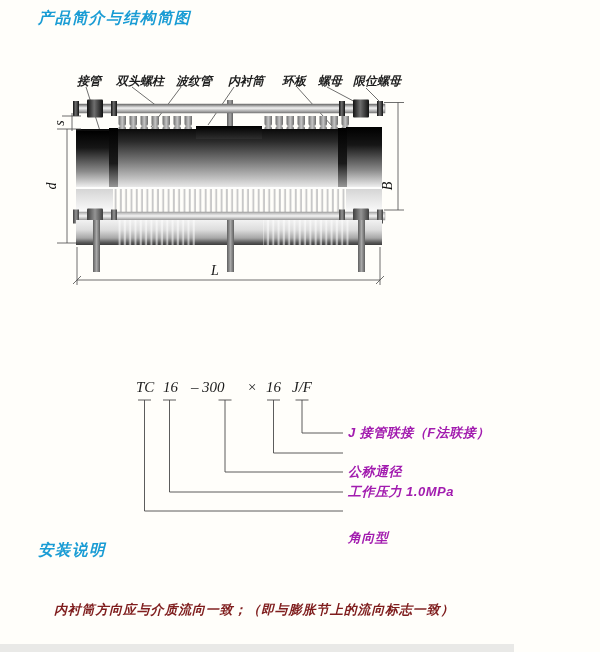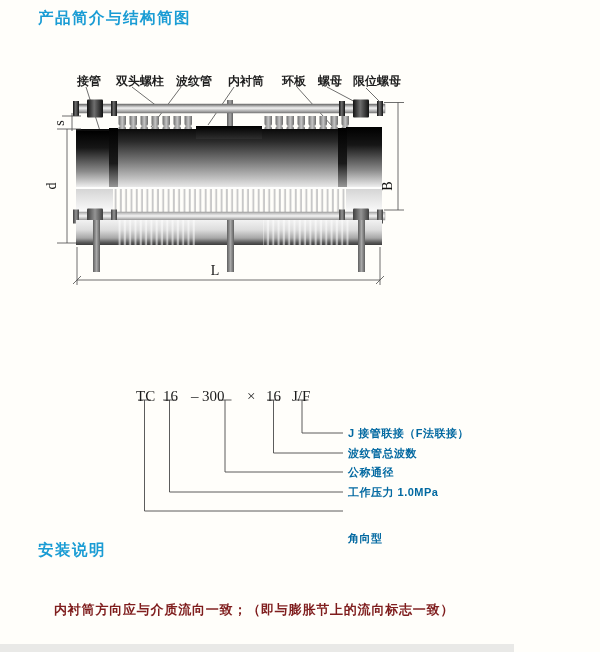--- a/index.html
+++ b/index.html
@@ -1,27 +1,27 @@
 <!DOCTYPE html>
 <html><head>
 <meta charset="utf-8">
 <style>
   html,body{margin:0;padding:0;background:#fffefa;}
   .page{position:relative;width:514px;height:652px;background:#fffefa;overflow:hidden;
-        font-family:"Liberation Sans",sans-serif;}
+        font-family:"Liberation Sans",sans-serif;font-style:italic;}
   .sec-title{position:absolute;left:38px;color:#1a9cd4;font-size:15.5px;font-weight:bold;
              letter-spacing:1.5px;white-space:nowrap;}
   #title-intro{top:8px;}
   #title-code{top:350px;}
   #title-install{top:540px;text-align:right;}
   svg.overlay{position:absolute;left:0;top:0;}
   .code-part{position:absolute;top:379px;font-family:"Liberation Serif",serif;
-             font-size:15px;color:#1c1c1c;white-space:nowrap;margin-top:9px;}
-  .anno{position:absolute;left:348px;height:20px;line-height:20px;font-size:11px;
-        font-weight:600;color:#0369a1;white-space:nowrap;letter-spacing:0.5px;}
+             font-size:15px;color:#1c1c1c;white-space:nowrap;}
+  .anno{position:absolute;left:348px;height:20px;line-height:20px;font-size:13px;
+        font-weight:600;color:#a21caf;white-space:nowrap;letter-spacing:0.5px;}
   .para-line{position:absolute;left:54px;height:18px;line-height:18px;font-size:13px;
              font-weight:600;color:#7f1d1d;letter-spacing:0.8px;white-space:nowrap;}
   .bottom-strip{position:absolute;left:0;top:644px;width:600px;height:8px;background:#e9e9e7;}
   .plabel{font-family:"Liberation Sans",sans-serif;font-size:12px;font-weight:bold;fill:#1e1e1e;}
   .dimtxt{font-family:"Liberation Serif",serif;font-size:14px;fill:#111;}
 </style>
 </head>
 <body>
 
 <div class="page">
@@ -211,21 +211,20 @@
 
   <span class="code-part" style="left:136px">TC</span>
   <span class="code-part" style="left:163px">16</span>
   <span class="code-part" style="left:191px">–</span>
   <span class="code-part" style="left:202px">300</span>
   <span class="code-part" style="left:247px">×</span>
   <span class="code-part" style="left:266px">16</span>
   <span class="code-part" style="left:292px">J/F</span>
 
   <div class="anno" style="top:423px">J 接管联接（F法联接）</div>
-  <div class="anno" style="top:443px">波纹管总波数</div>
   <div class="anno" style="top:462px">公称通径</div>
   <div class="anno" style="top:482px">工作压力 1.0MPa</div>
   <div class="anno" style="top:528px">角向型</div>
 
   <div class="sec-title" id="title-install">安装说明</div>
   <div class="para-line" style="top:601px">内衬筒方向应与介质流向一致；（即与膨胀节上的流向标志一致）</div>
 
   <div class="bottom-strip"></div>
 </div>
 

